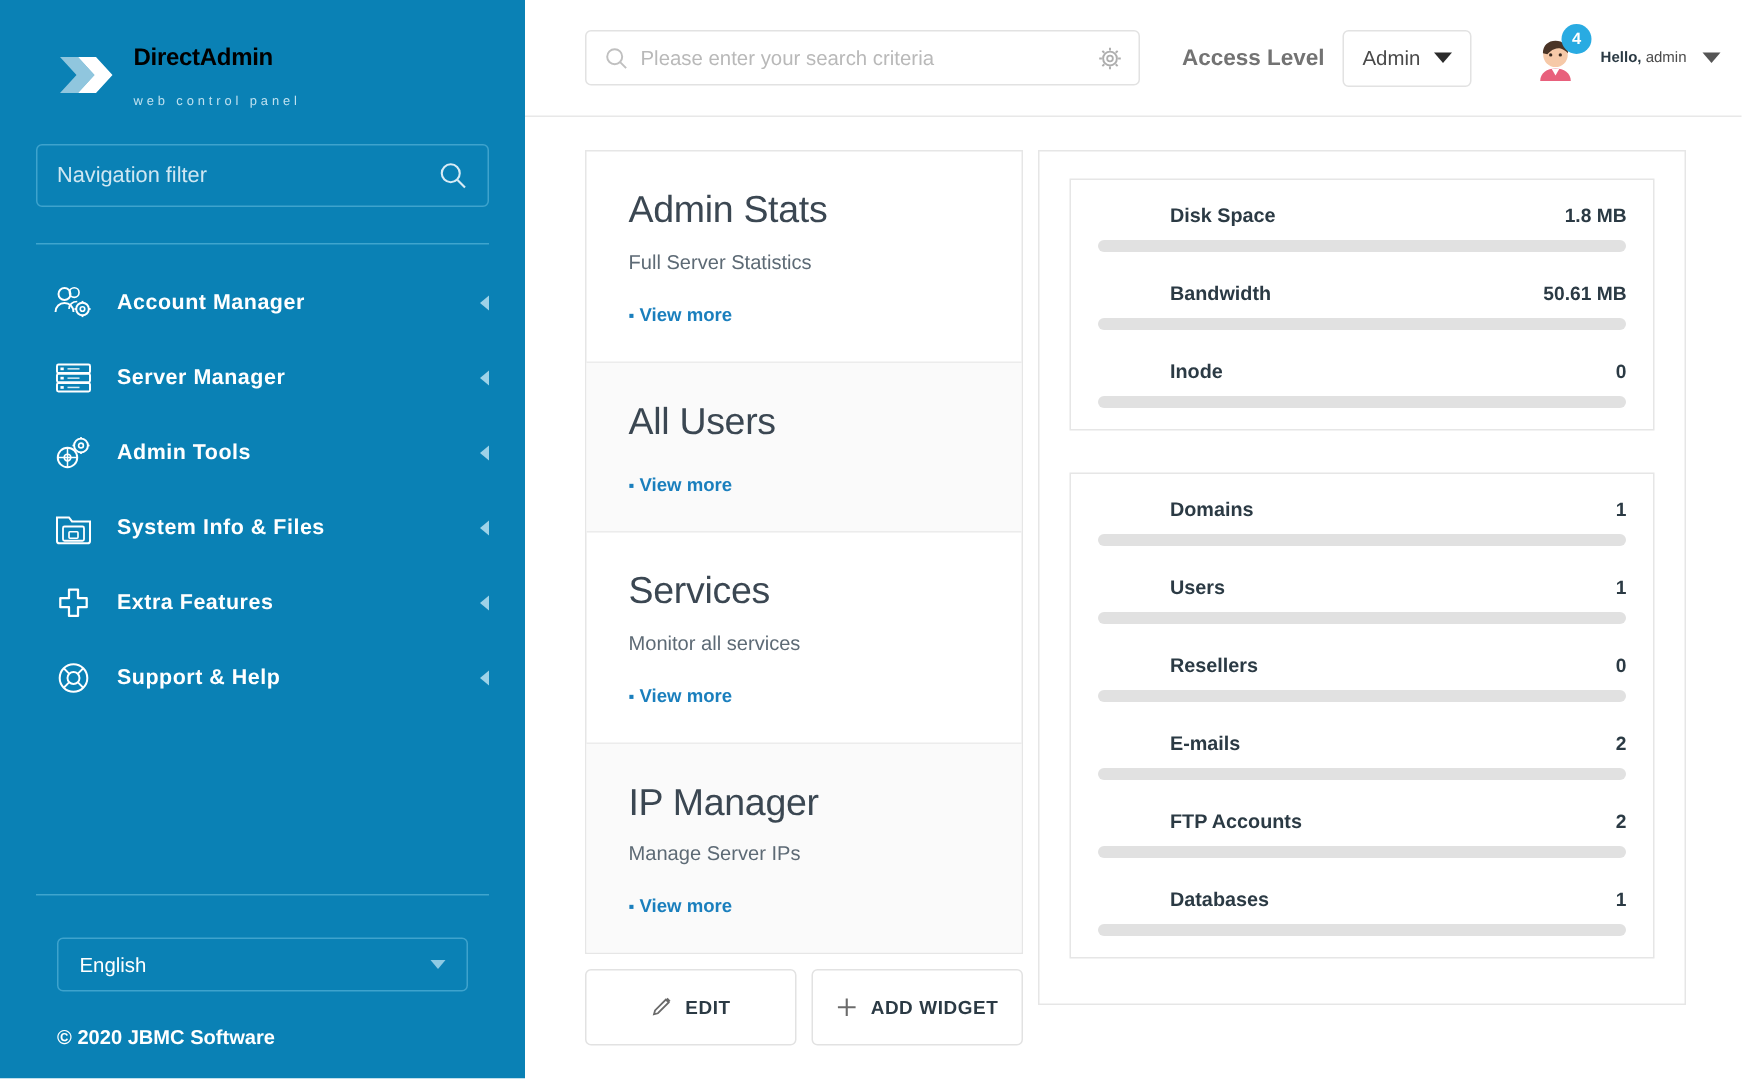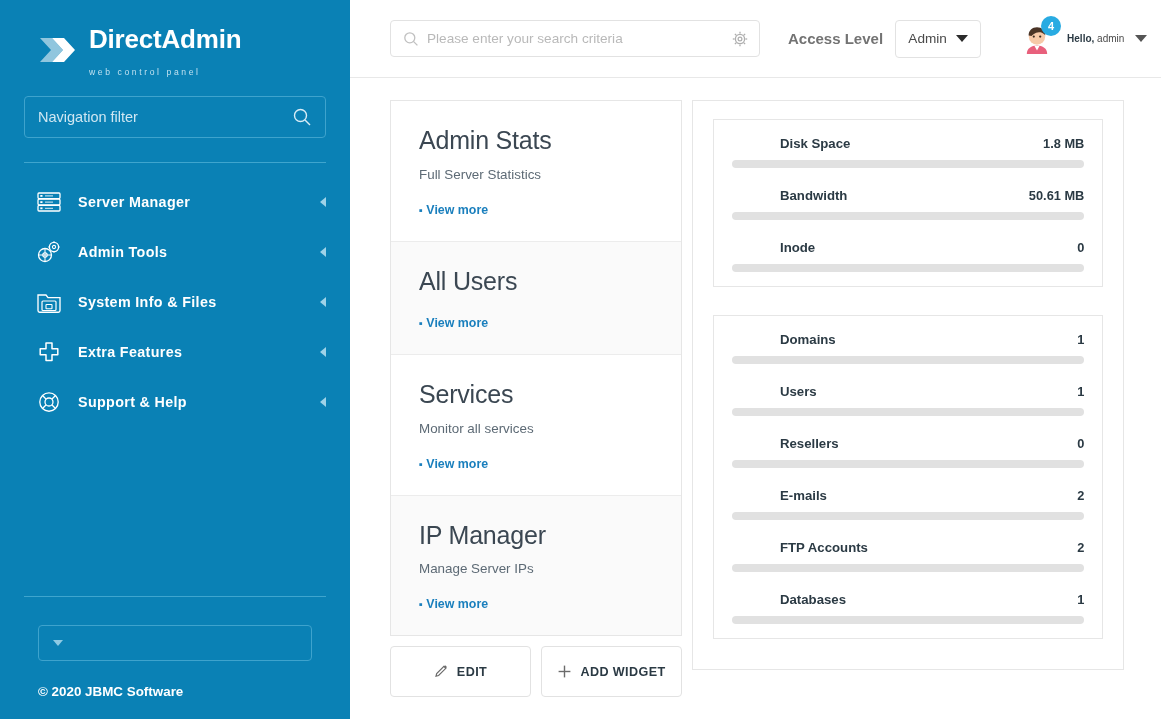--- a/index.html
+++ b/index.html
@@ -19,21 +19,21 @@
     flex: 0 0 350px;
     color: #fff;
   }
   .logo-wrap {
     display: flex; align-items: center;
     padding: 22px 0 0 38px;
     height: 78px;
   }
   .logo-mark { width: 40px; height: 34px; margin-right: 11px; flex: 0 0 40px; }
   .logo-text { line-height: 1; padding-top: 2px; }
-  .logo-title { font-size: 26px; font-weight: bold; letter-spacing: -0.2px; color: #ffffff; white-space: nowrap; }
+  .logo-title { font-size: 16px; font-weight: bold; letter-spacing: -0.2px; color: #000000; white-space: nowrap; }
   .logo-sub {
     font-size: 8.6px; letter-spacing: 2.6px; color: #bfe1f0;
     margin-top: 16px; font-weight: normal;
   }
 
   .navfilter {
     margin: 18px 24px 0 24px;
     height: 42px;
     border: 1px solid #3ea3cd;
     border-radius: 4px;
@@ -251,20 +251,40 @@
           <circle cx="8.5" cy="8.5" r="6" fill="none" stroke="#d8ecf6" stroke-width="1.4"></circle>
           <line x1="13" y1="13" x2="18" y2="18" stroke="#d8ecf6" stroke-width="1.4"></line>
         </svg>
       </span>
     </div>
 
     <div class="nav-divider"></div>
 
     <nav class="nav-list">
 
+      <div class="nav-item">
+        <span class="nav-ico">
+          <svg viewBox="0 0 30 28" width="30" height="28">
+            <circle cx="9" cy="8" r="4" fill="none" stroke="#fff" stroke-width="1.3"></circle>
+            <path d="M3 20c0-3.5 2.7-6 6-6s6 2.5 6 6" fill="none" stroke="#fff" stroke-width="1.3"></path>
+            <circle cx="15.5" cy="7" r="3.2" fill="none" stroke="#fff" stroke-width="1.1"></circle>
+            <path d="M12 18c0-3 2.2-5 5.5-5" fill="none" stroke="#fff" stroke-width="1.1"></path>
+            <circle cx="21" cy="18" r="4.2" fill="none" stroke="#fff" stroke-width="1.3"></circle>
+            <circle cx="21" cy="18" r="1.5" fill="none" stroke="#fff" stroke-width="1.1"></circle>
+            <g stroke="#fff" stroke-width="1.2">
+              <line x1="21" y1="12.6" x2="21" y2="14"></line>
+                <line x1="21" y1="22" x2="21" y2="23.4"></line>
+              <line x1="15.6" y1="18" x2="17" y2="18"></line>
+                <line x1="25" y1="18" x2="26.4" y2="18"></line>
+            </g>
+          </svg>
+        </span>
+        <span class="nav-label">Account Manager</span>
+        <span class="nav-caret"></span>
+      </div>
 
       <div class="nav-item">
         <span class="nav-ico">
           <svg viewBox="0 0 30 28" width="30" height="28">
             <rect x="4" y="5" width="22" height="5.6" rx="1" fill="none" stroke="#fff" stroke-width="1.3"></rect>
             <rect x="4" y="11.2" width="22" height="5.6" rx="1" fill="none" stroke="#fff" stroke-width="1.3"></rect>
             <rect x="4" y="17.4" width="22" height="5.6" rx="1" fill="none" stroke="#fff" stroke-width="1.3"></rect>
             <rect x="6.3" y="7" width="2.2" height="1.8" fill="#fff"></rect>
             <rect x="6.3" y="13.2" width="2.2" height="1.8" fill="#fff"></rect>
             <rect x="6.3" y="19.4" width="2.2" height="1.8" fill="#fff"></rect>
@@ -337,20 +357,21 @@
         </span>
         <span class="nav-label">Support &amp; Help</span>
         <span class="nav-caret"></span>
       </div>
 
     </nav>
 
     <div class="sidebar-bottom">
       <div class="bottom-divider"></div>
       <div class="lang-select">
+        <span class="lv">English</span>
         <span class="lang-caret"></span>
       </div>
       <div class="copyright">© 2020 JBMC Software</div>
     </div>
   </aside>
 
   <main class="main">
 
     <div class="topbar">
       <div class="search-box">

